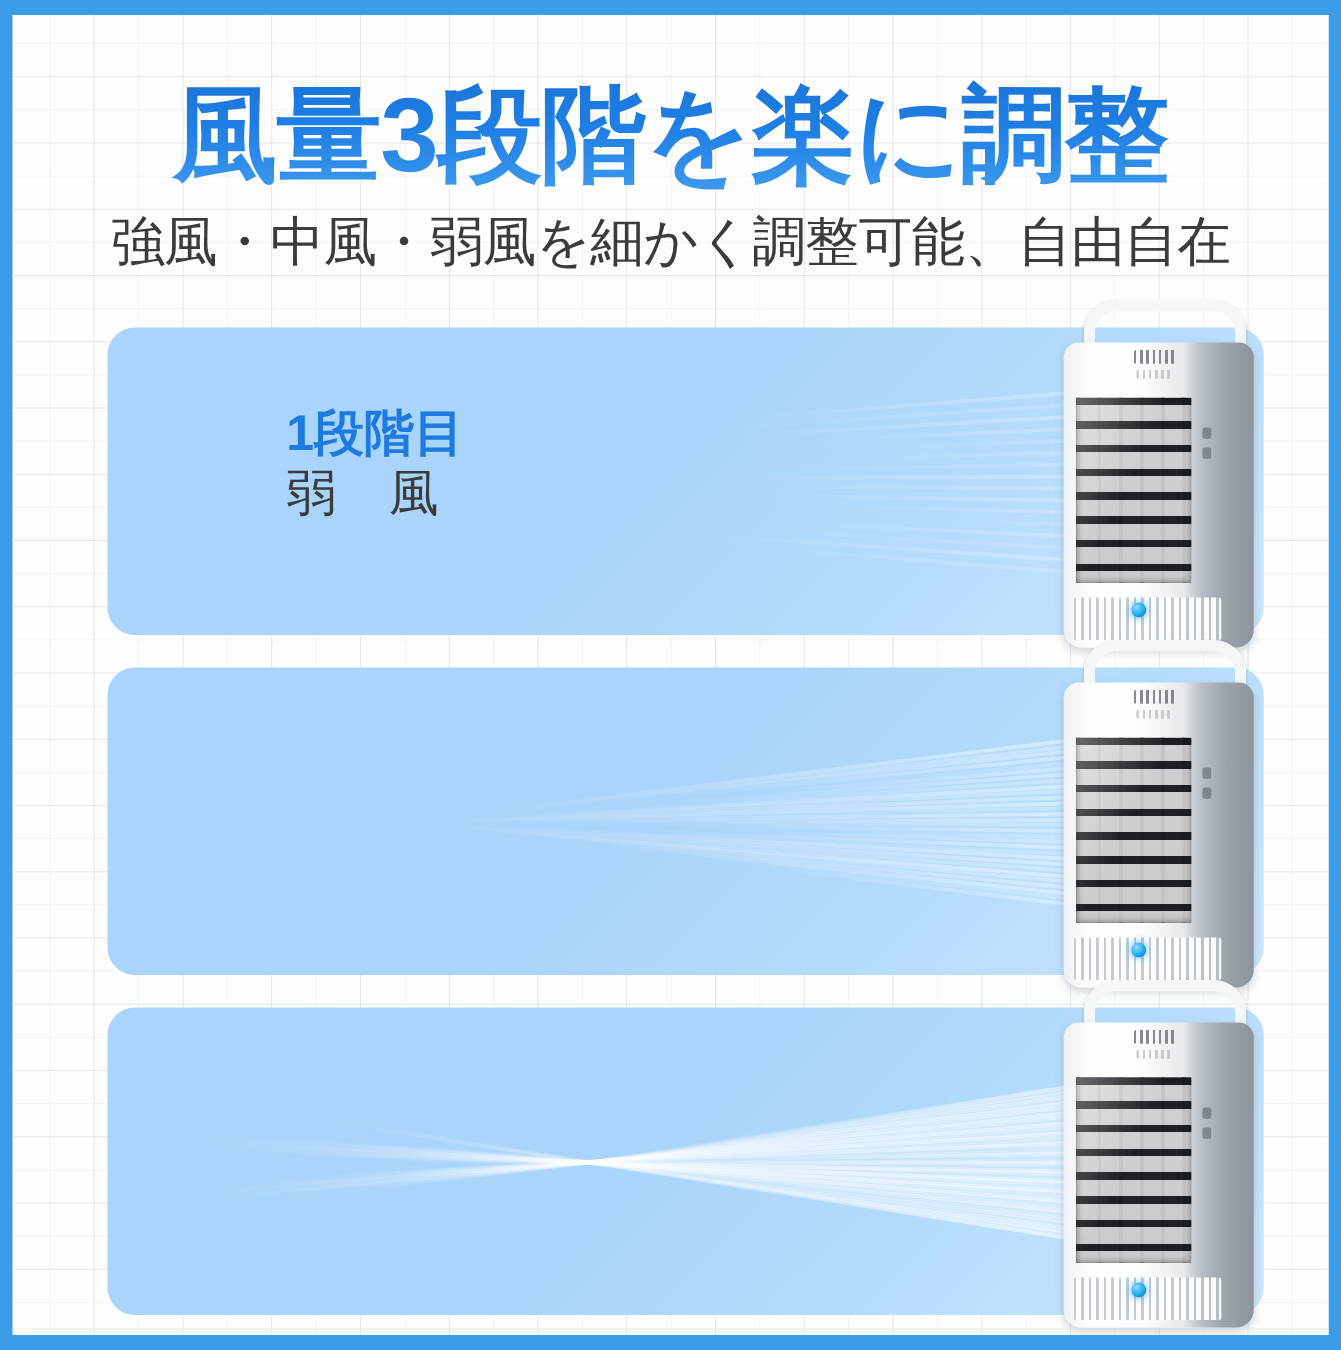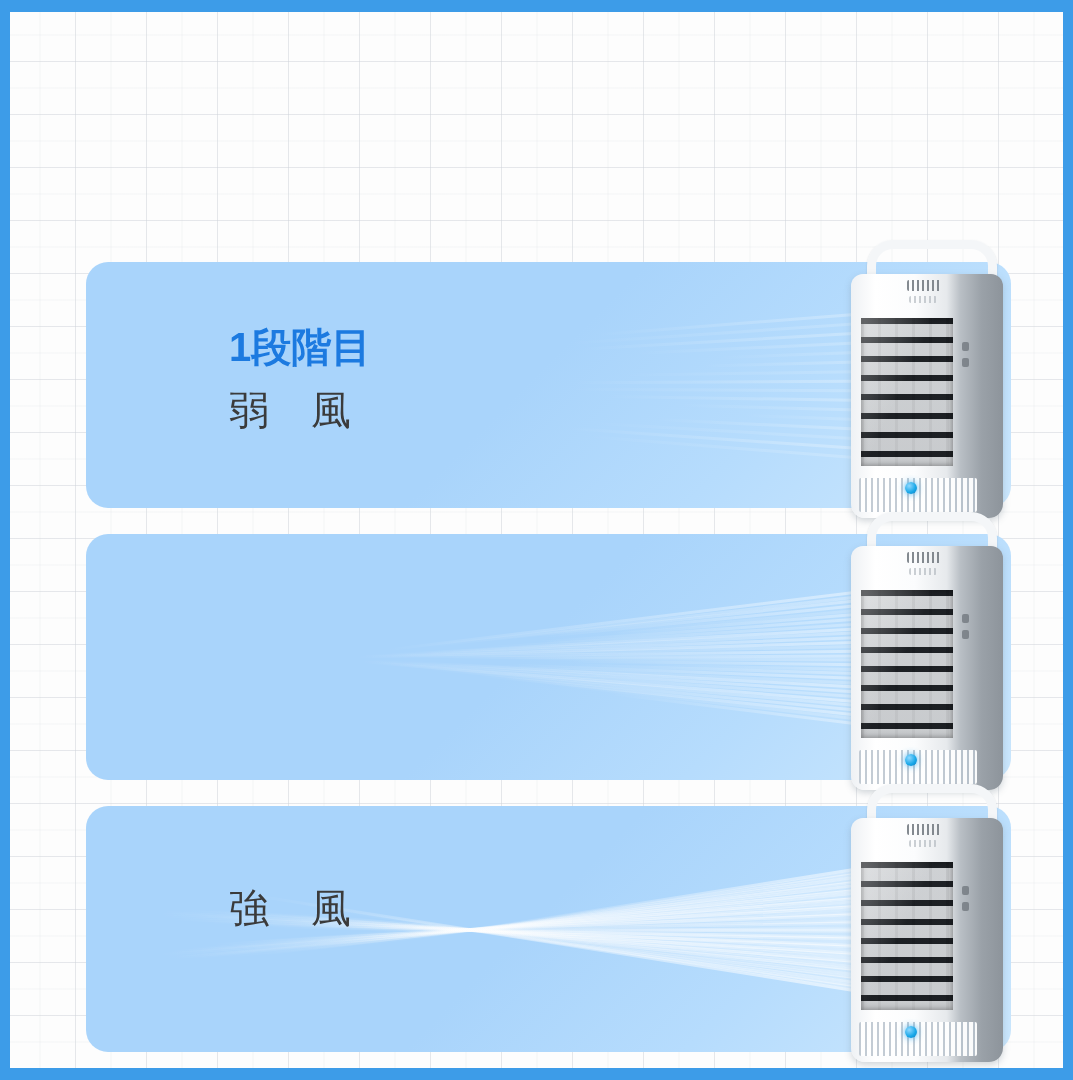--- a/index.html
+++ b/index.html
@@ -61,21 +61,21 @@
     transform-origin:right center;
   }
 
   
   .labels{position:absolute;left:143px;top:62px;z-index:4;}
   .step{
     font-size:40px;line-height:46px;font-weight:bold;color:#1c7ae0;
     letter-spacing:0px;
   }
   .power{
-    margin-top:15px;
+    margin-top:0;
     font-size:40px;line-height:50px;color:#3b3b3b;letter-spacing:1px;
   }
 
   
   .device{position:absolute;z-index:6;right:-12px;top:-22px;width:182px;height:282px;}
   .handle{
     position:absolute;left:26px;top:0;width:130px;height:46px;
     border:9px solid #f4f6f8;border-bottom:none;
     border-radius:26px 26px 0 0;
     box-shadow:0 1px 2px rgba(120,135,150,.35);
@@ -129,20 +129,24 @@
     box-shadow:0 0 7px rgba(30,160,235,.85);
   }
 </style>
 </head>
 <body>
 
 <div class="frame">
   <div class="grid"></div>
   <div class="grid fine"></div>
 
+  <div class="head">
+    <div class="title">風量3段階を楽に調整</div>
+    <div class="subtitle">強風・中風・弱風を細かく調整可能、自由自在</div>
+  </div>
 
   <div class="panels">
       <div class="panel">
         <div class="panel-clip">
           <div class="wind">
             <i style="top: 40px; right: 18px; width: 399.325px; height: 2.6px; opacity: 0.42; transform: rotate(-4.5deg);"></i>
             <i style="top: 51px; right: 18px; width: 429.316px; height: 2.6px; opacity: 0.258; transform: rotate(-3.9deg);"></i>
             <i style="top: 62px; right: 18px; width: 414.534px; height: 2.6px; opacity: 0.398; transform: rotate(-3.3deg);"></i>
             <i style="top: 73px; right: 18px; width: 358.411px; height: 2.6px; opacity: 0.344; transform: rotate(-2.7deg);"></i>
             <i style="top: 84px; right: 18px; width: 273.98px; height: 2.6px; opacity: 0.337; transform: rotate(-2.1deg);"></i>
@@ -271,21 +275,20 @@
             <i style="top: 183px; right: 18px; width: 499.027px; height: 3.4px; opacity: 0.72; transform: rotate(6.6deg);"></i>
             <i style="top: 186.667px; right: 18px; width: 486.217px; height: 3.4px; opacity: 0.722; transform: rotate(7deg);"></i>
             <i style="top: 190.333px; right: 18px; width: 546.825px; height: 3.4px; opacity: 0.426; transform: rotate(7.4deg);"></i>
             <i style="top: 194px; right: 18px; width: 605.206px; height: 3.4px; opacity: 0.754; transform: rotate(7.8deg);"></i>
             <i style="top: 197.667px; right: 18px; width: 659.826px; height: 3.4px; opacity: 0.676; transform: rotate(8.2deg);"></i>
             <i style="top: 201.333px; right: 18px; width: 709.252px; height: 3.4px; opacity: 0.502; transform: rotate(8.6deg);"></i>
             <i style="top: 205px; right: 18px; width: 752.185px; height: 3.4px; opacity: 0.775; transform: rotate(9deg);"></i>
           </div>
         </div>
         <div class="labels">
-          <div class="power">強　風</div>
         </div>
         <div class="device">
           <div class="handle"></div>
           <div class="body">
             <div class="top-vent"></div>
             <div class="top-vent2"></div>
             <div class="grille"></div>
             <div class="grille-glow"></div>
             <div class="side-slot s1"></div>
             <div class="side-slot s2"></div>

